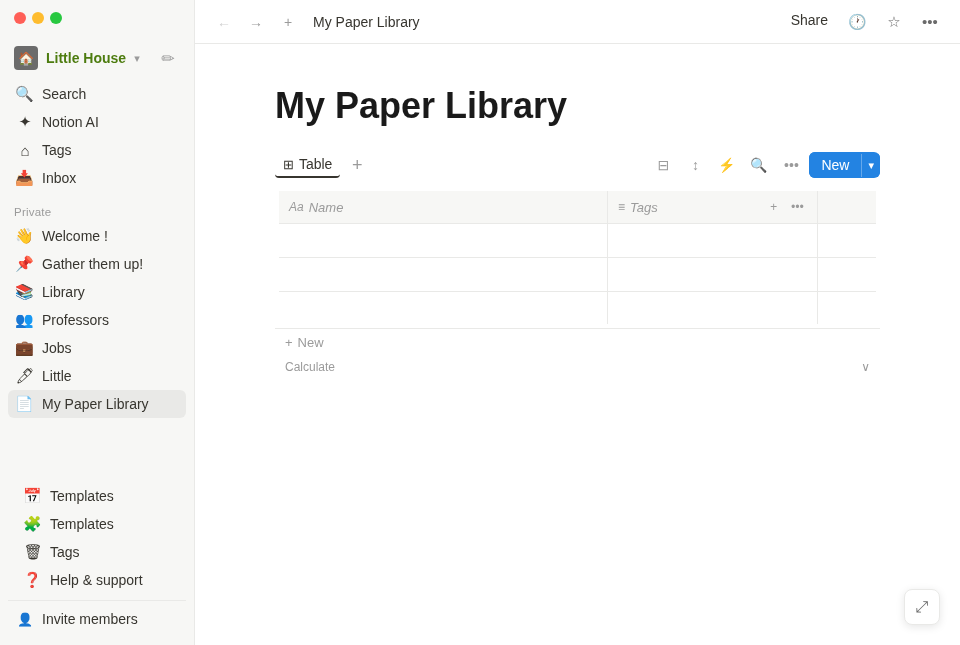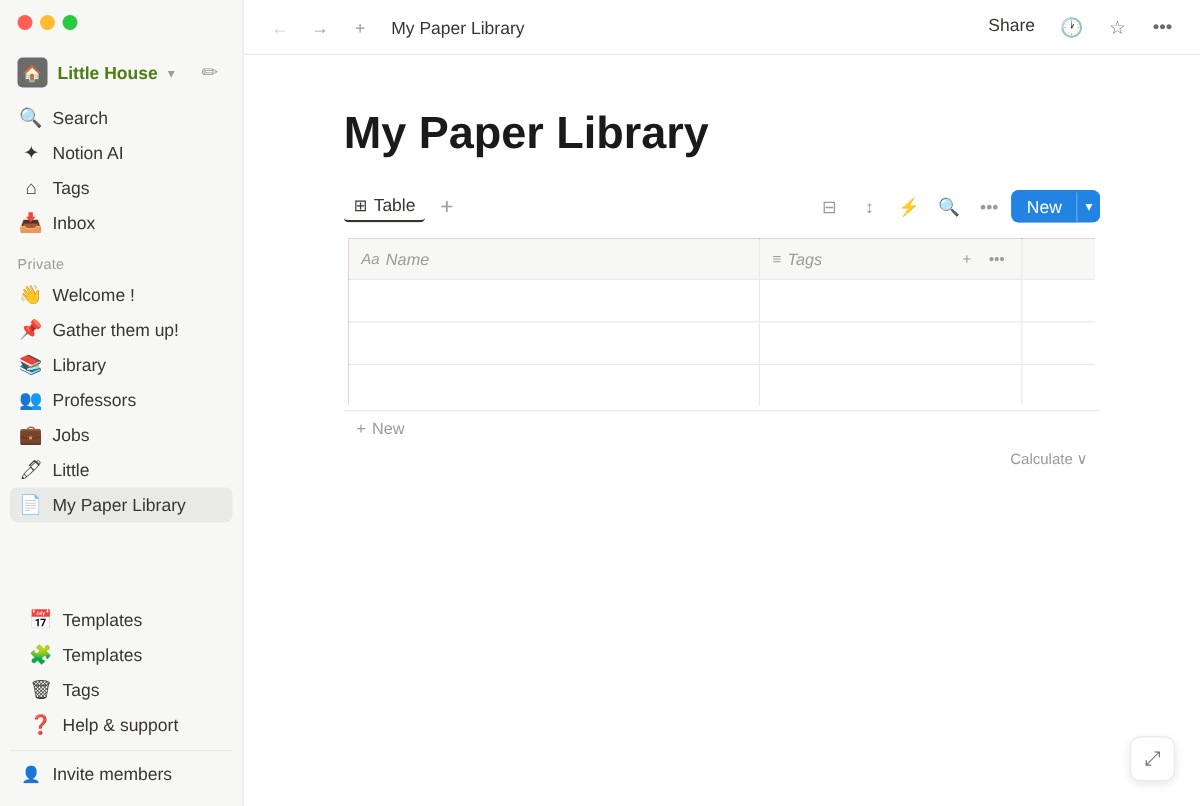--- a/index.html
+++ b/index.html
@@ -363,21 +363,21 @@
       padding: 6px 10px;
       font-size: 13px;
       color: #9b9b9b;
       cursor: pointer;
       border-top: 1px solid #e9e9e7;
     }
 
     .calculate-row {
       display: flex;
       align-items: center;
-      justify-content: flex-end;
+      justify-content: space-between;
       padding: 4px 10px;
       font-size: 12px;
       color: #9b9b9b;
       cursor: pointer;
     }
 
     
     .fab-btn {
       position: fixed;
       bottom: 20px;

